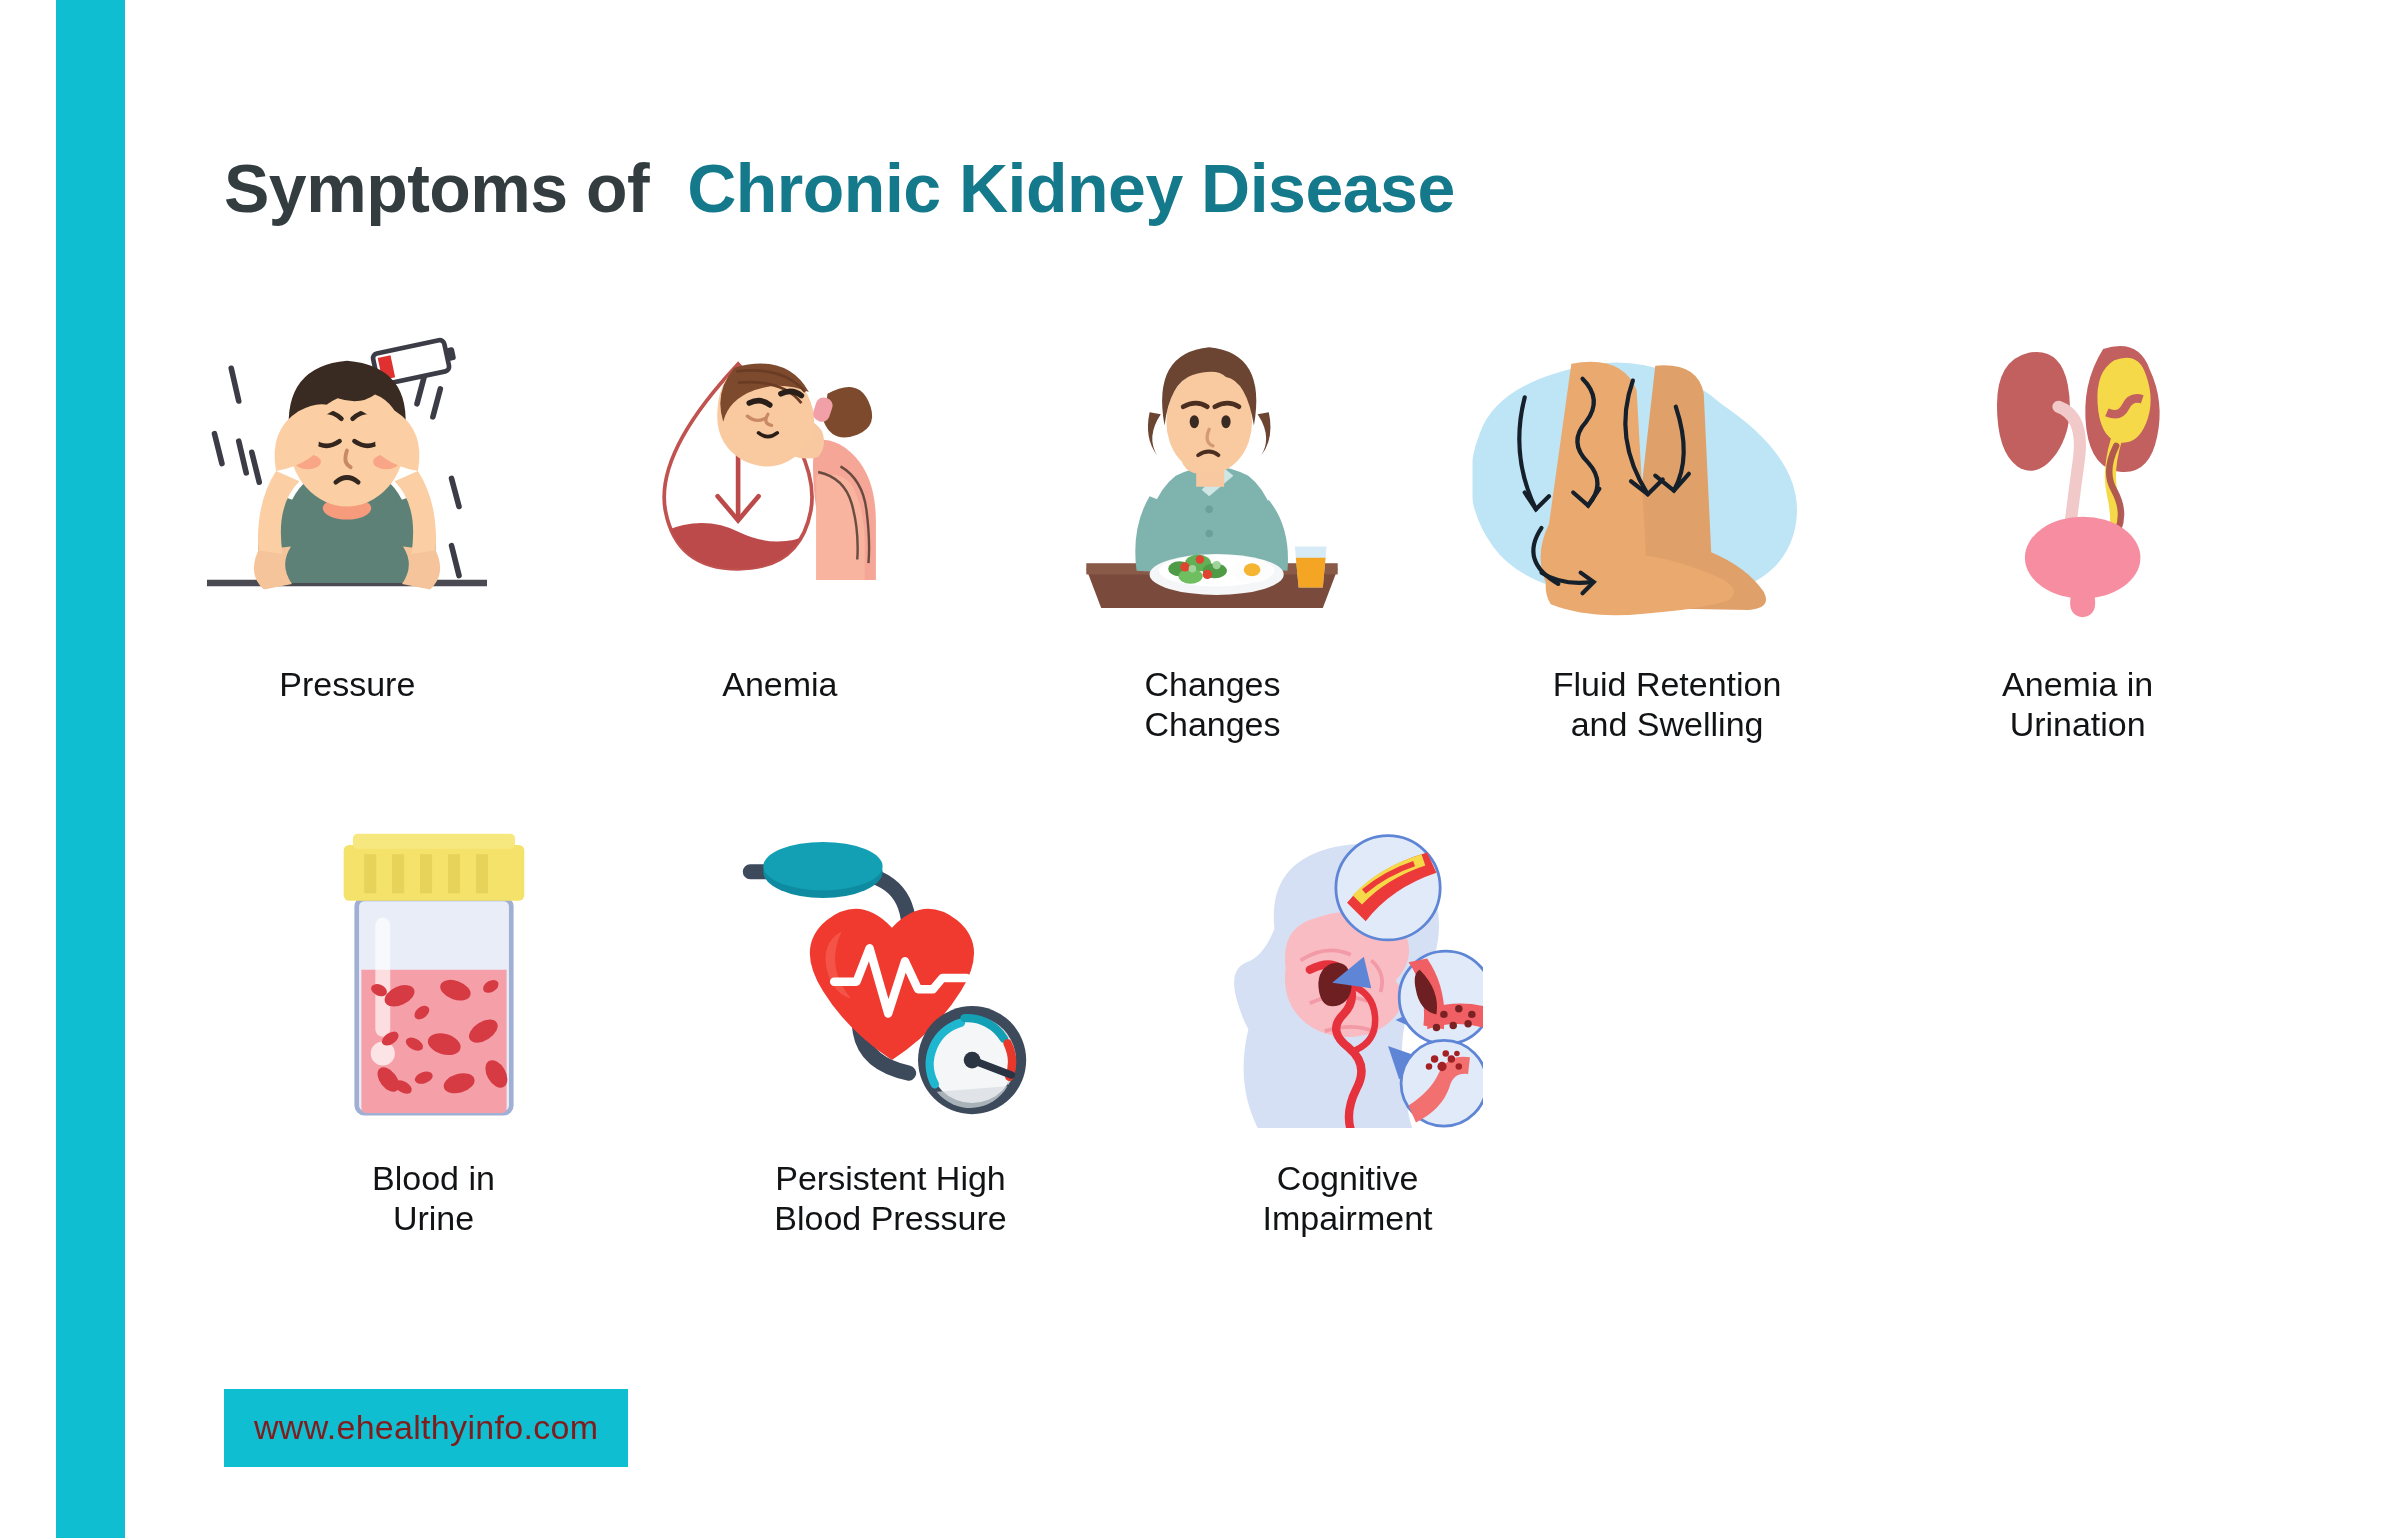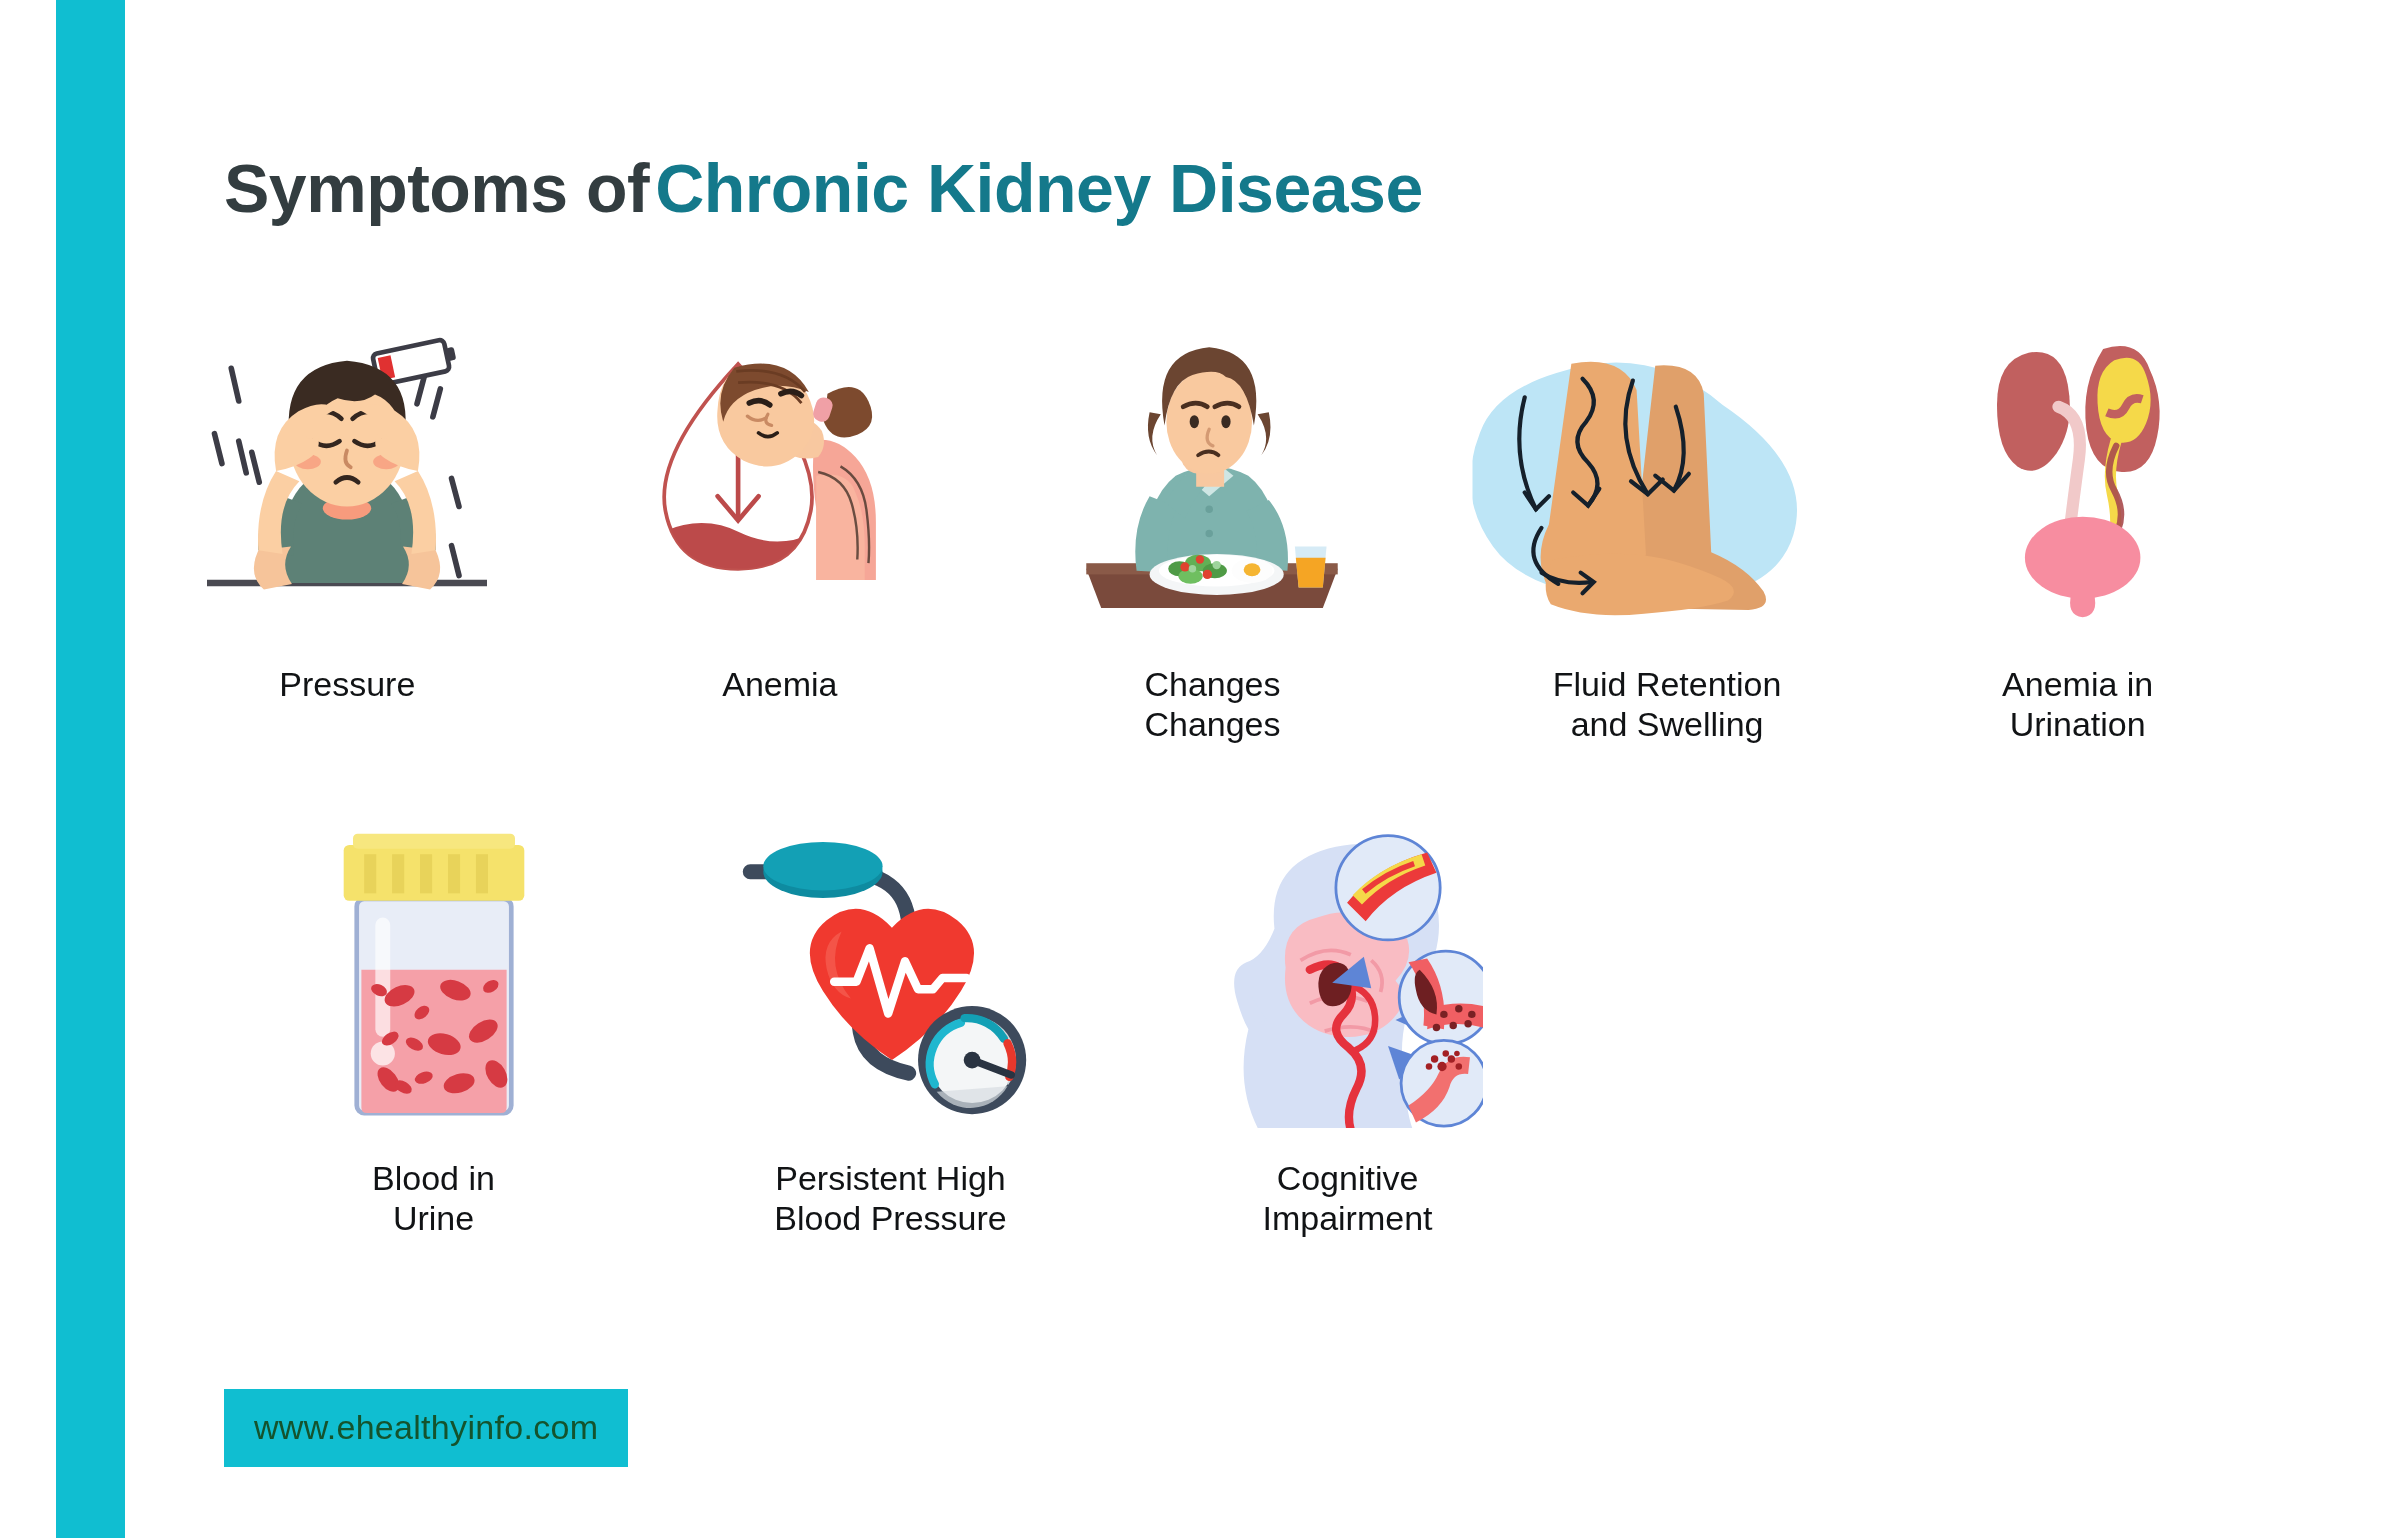--- a/index.html
+++ b/index.html
@@ -12,21 +12,21 @@
   }
   #accent-bar {
     position:absolute; left:56px; top:0; width:69px; height:1538px;
   }
   #title {
     position:absolute; left:224px; top:149px;
     font-size:68px; font-weight:bold; letter-spacing:-0.5px;
     white-space:nowrap;
   }
   #title .t-dark { color:#333d40; }
-  #title .t-accent { color:#14798b; margin-left:6px; }
+  #title .t-accent { color:#14798b; margin-left:38px; }
 
   .row { position:absolute; display:flex; }
   #row1 { left:131px; top:326px; width:2163px; }
   #row2 { left:205px; top:820px; width:1827px; }
 
   .card { display:flex; flex-direction:column; align-items:center; }
   #row1 .card { width:433px; }
   #row2 .card { width:457px; }
 
   .art { position:relative; width:100%; height:317px; }
@@ -35,21 +35,21 @@
 
   .label {
     margin-top:20.5px; text-align:center;
     font-size:34px; line-height:1.18; color:#111315;
     font-family:"Liberation Sans", sans-serif;
   }
 
   #url-badge {
     position:absolute; left:224px; top:1389px;
     padding:18.6px 30px 20.5px 30px;
-    color:#14532d; font-size:34px; letter-spacing:0.3px;
+    color:#7f1d1d; font-size:34px; letter-spacing:0.3px;
   }
 </style>
 </head>
 <body>
 
 <div id="accent-bar" style="background: rgb(16, 190, 209);"></div>
 
 <h1 id="title">
   <span class="t-dark" style="color: rgb(51, 61, 64);">Symptoms of</span><span class="t-accent" style="color: rgb(20, 121, 139);">Chronic Kidney Disease</span>
 </h1>

